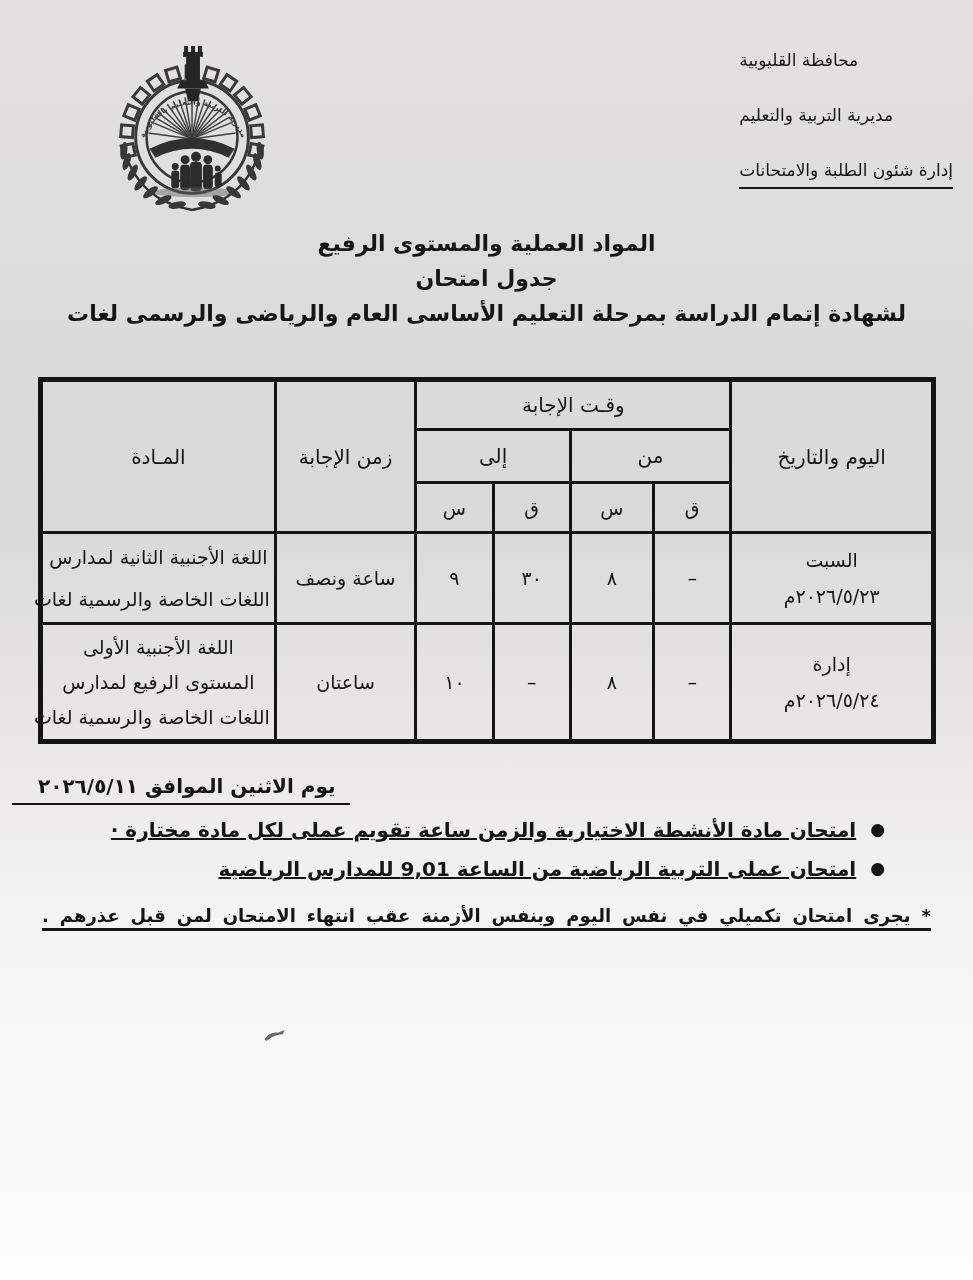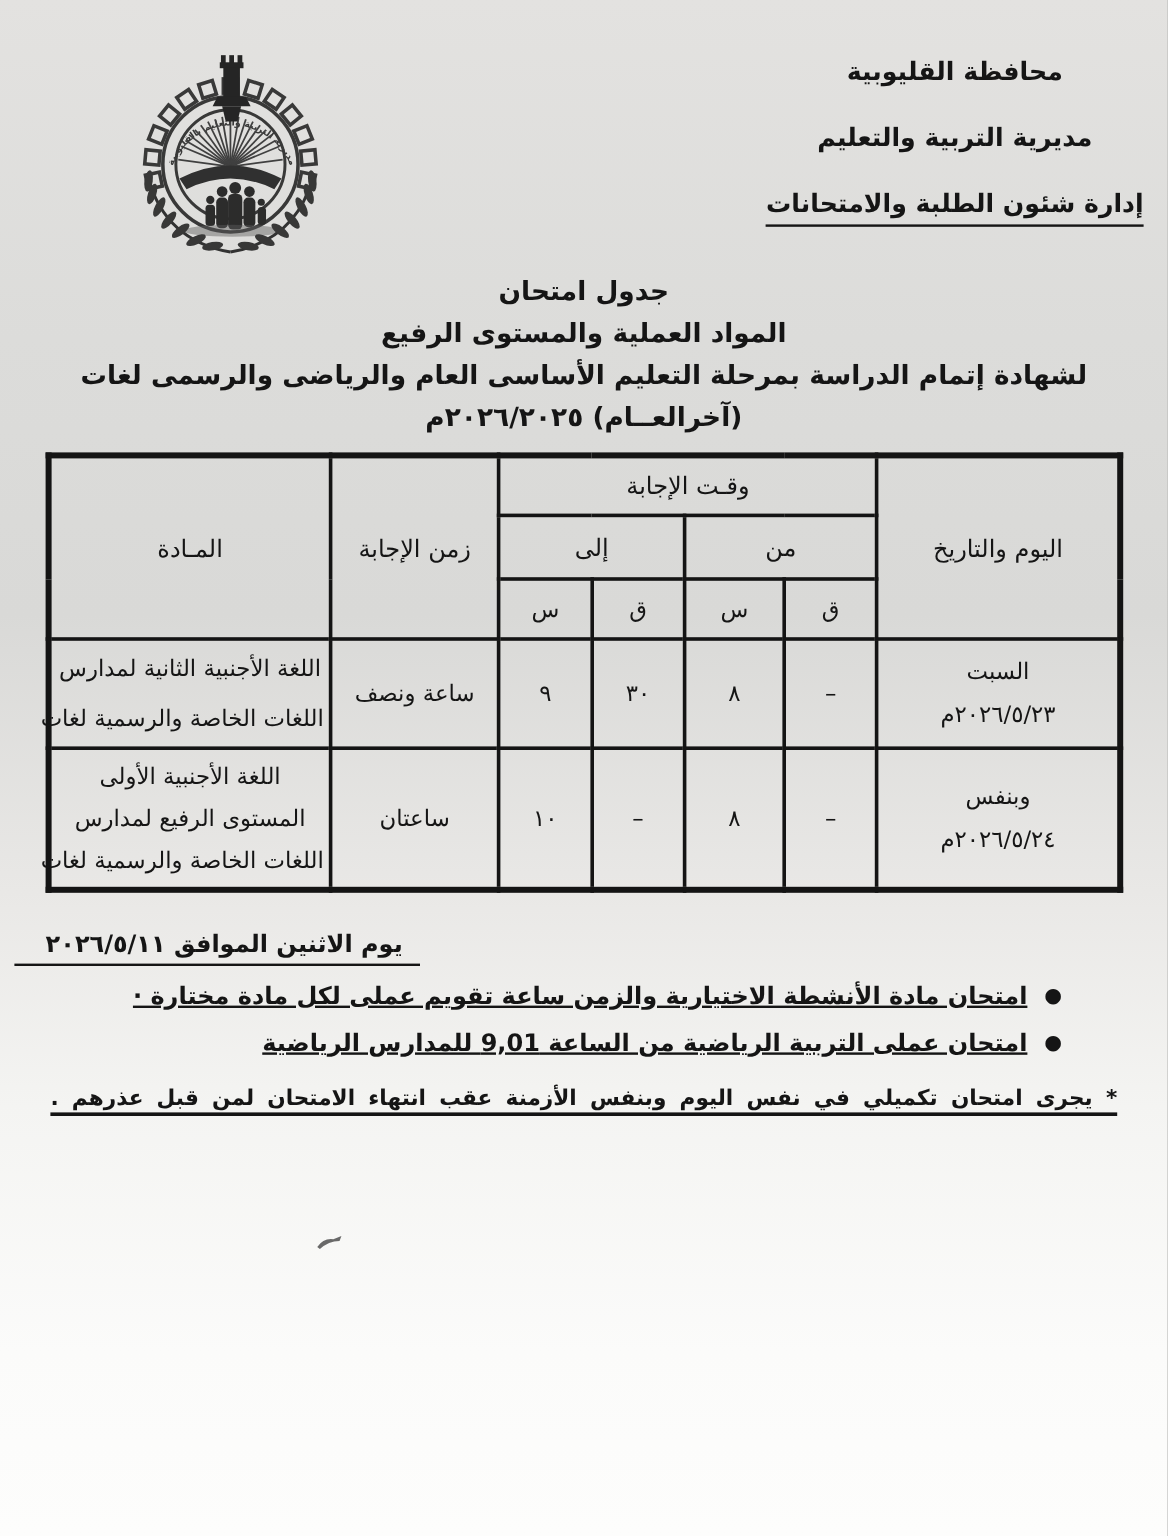--- a/index.html
+++ b/index.html
@@ -10,21 +10,21 @@
     margin:0 auto;
     direction:rtl;
     font-family:"DejaVu Sans",sans-serif;
     color:#151515;
     background:linear-gradient(180deg,#e3e2e0 0%,#dcdcda 22%,#d9d9d7 40%,#e9e8e6 58%,#f4f4f2 72%,#fbfbfa 88%,#fdfdfc 100%);
     overflow:hidden;
   }
   
   .org{
     position:absolute;top:48px;right:20px;
-    text-align:center;font-weight:bold;font-size:21px;line-height:24px;
+    text-align:left;font-weight:normal;font-size:17px;line-height:24px;
   }
   .org .line{margin-bottom:31px;white-space:nowrap;}
   .org .underlined{border-bottom:2.5px solid #151515;padding-bottom:5px;display:inline-block;}
   .emblem{position:absolute;top:44px;left:96px;width:198px;height:172px;opacity:.92;}
   
   .title{
     position:absolute;top:226px;right:0;left:0;
     text-align:center;font-weight:bold;font-size:22px;line-height:35px;
   }
   .title .t-line{white-space:nowrap;}
@@ -179,24 +179,23 @@
         <ellipse cx="139" cy="150" rx="9" ry="3.5" transform="rotate(37 139 150)"></ellipse>
         <ellipse cx="149" cy="141" rx="9" ry="3.5" transform="rotate(50 149 141)"></ellipse>
         <ellipse cx="157" cy="130" rx="9" ry="3.5" transform="rotate(62 157 130)"></ellipse>
         <ellipse cx="163" cy="119" rx="9" ry="3.5" transform="rotate(72 163 119)"></ellipse>
         <ellipse cx="166" cy="108" rx="9" ry="3.5" transform="rotate(82 166 108)"></ellipse>
       </g>
     </svg>
   </div>
 
   <div class="title">
+    <div class="t-line">المواد العملية والمستوى الرفيع</div>
     <div class="t-line">جدول امتحان</div>
-    <div class="t-line">المواد العملية والمستوى الرفيع</div>
     <div class="t-line">لشهادة إتمام الدراسة بمرحلة التعليم الأساسى العام والرياضى والرسمى لغات</div>
-    <div class="t-line">(آخرالعــام) ٢٠٢٦/٢٠٢٥م</div>
   </div>
 
   <table class="sched" dir="rtl">
     <colgroup>
       <col class="c-day">
         <col class="c-q1">
         <col class="c-s1">
         <col class="c-q2">
         <col class="c-s2">
         <col class="c-dur">
@@ -231,21 +230,21 @@
         <td>٣٠</td>
         <td>٩</td>
         <td>ساعة ونصف</td>
         <td class="subj">
           <div class="s-line">اللغة الأجنبية الثانية لمدارس</div>
           <div class="s-line">اللغات الخاصة والرسمية لغات</div>
         </td>
       </tr>
       <tr class="r2">
         <td class="day">
-          <div class="d1">وبنفس</div>
+          <div class="d1">إدارة</div>
           <div class="d2">٢٠٢٦/٥/٢٤م</div>
         </td>
         <td>–</td>
         <td>٨</td>
         <td>–</td>
         <td>١٠</td>
         <td>ساعتان</td>
         <td class="subj">
           <div class="s-line">اللغة الأجنبية الأولى</div>
           <div class="s-line">المستوى الرفيع لمدارس</div>

